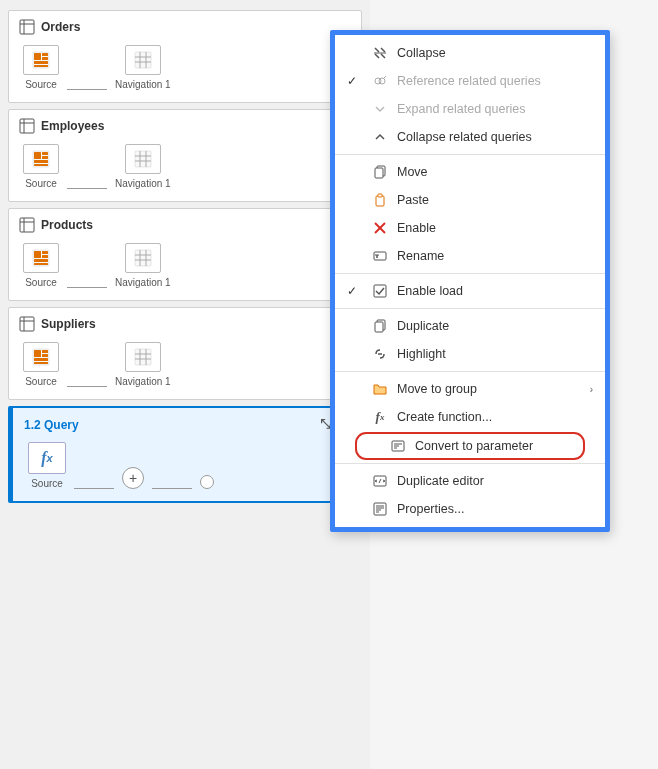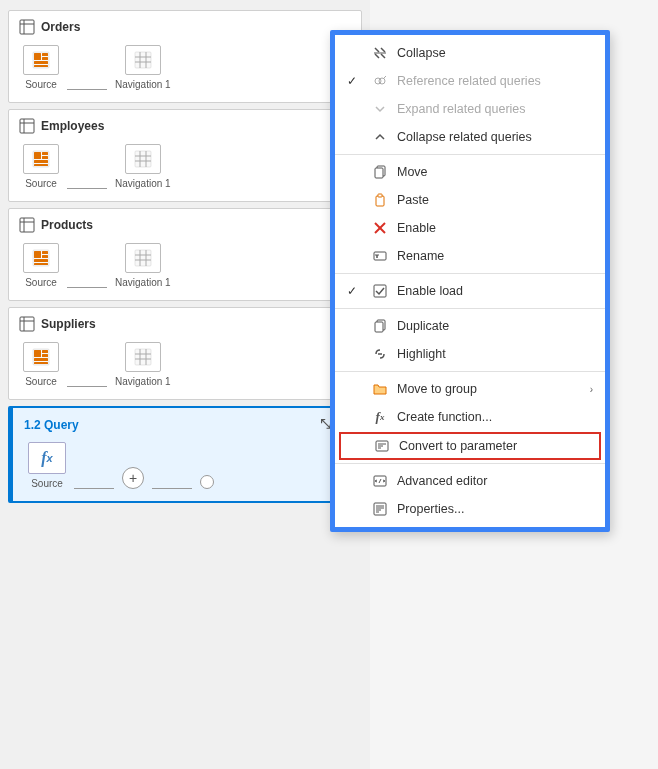--- a/index.html
+++ b/index.html
@@ -164,23 +164,23 @@
       cursor: pointer;
       position: relative;
     }
 
     .menu-item.disabled {
       color: #aaa;
     }
 
     .menu-item.highlighted {
       border: 2px solid #d93025;
-      margin: 1px 4px;
+      margin: 1px 20px;
       padding: 3px 8px;
-      border-radius: 0;
+      border-radius: 11px;
     }
 
     .menu-item .check-mark {
       width: 16px;
       font-size: 12px;
       color: #333;
       flex-shrink: 0;
     }
 
     .menu-item .menu-icon {
@@ -585,21 +585,21 @@
   <div class="menu-item">
     <span class="check-mark">&nbsp;</span>
     <span class="menu-icon">
       <svg width="14" height="14" viewBox="0 0 14 14">
         <rect x="1" y="2" width="12" height="10" rx="1" stroke="#555" stroke-width="1" fill="none"></rect>
         <path d="M4 6 L2 7 L4 8" stroke="#555" stroke-width="1" fill="none"></path>
         <path d="M10 6 L12 7 L10 8" stroke="#555" stroke-width="1" fill="none"></path>
         <line x1="6" y1="9" x2="8" y2="5" stroke="#555" stroke-width="1"></line>
       </svg>
     </span>
-    <span class="menu-label">Advanced editor</span>
+    <span class="menu-label">Duplicate editor</span>
   </div>
 
   <div class="menu-item">
     <span class="check-mark">&nbsp;</span>
     <span class="menu-icon">
       <svg width="14" height="14" viewBox="0 0 14 14">
         <rect x="1" y="1" width="12" height="12" rx="1" stroke="#555" stroke-width="1" fill="none"></rect>
         <line x1="3" y1="4" x2="11" y2="4" stroke="#555" stroke-width="1"></line>
         <line x1="3" y1="6" x2="11" y2="6" stroke="#555" stroke-width="1"></line>
         <line x1="3" y1="8" x2="8" y2="8" stroke="#555" stroke-width="1"></line>

